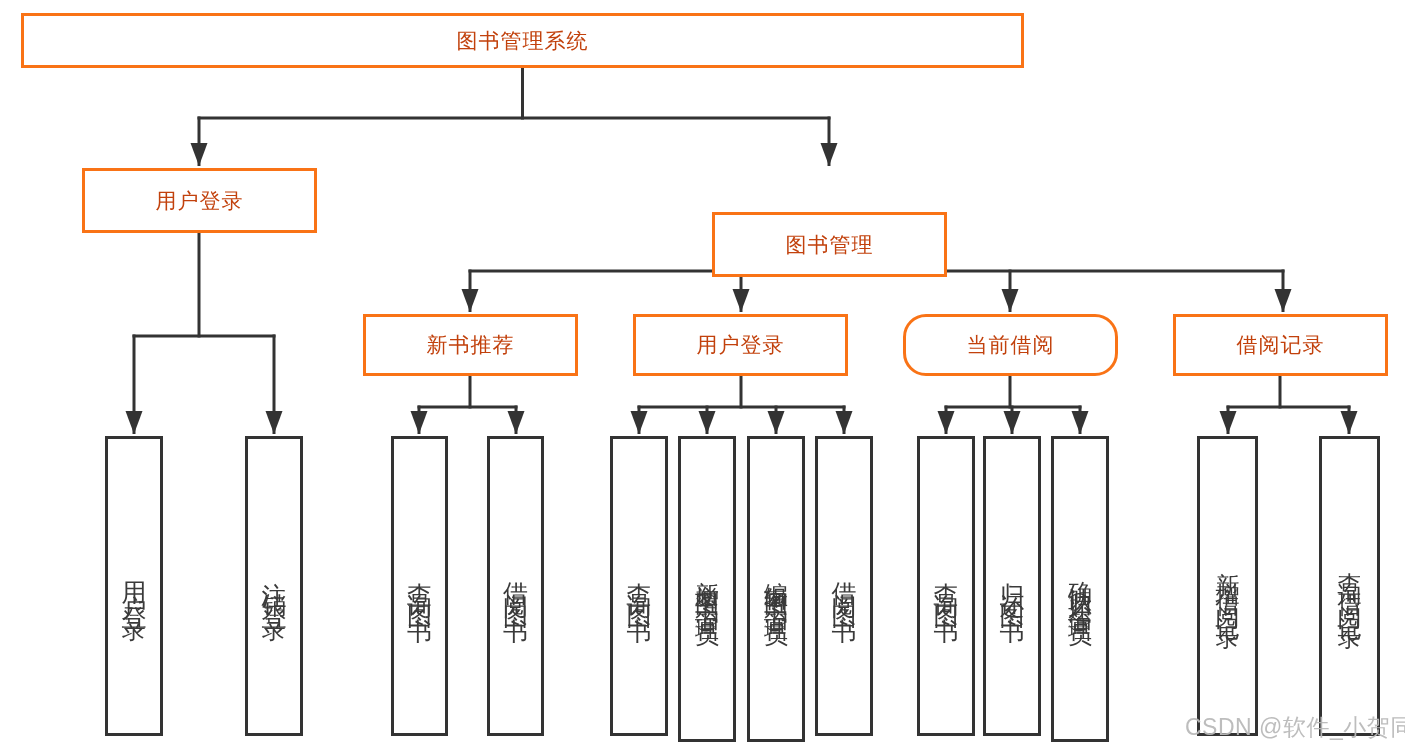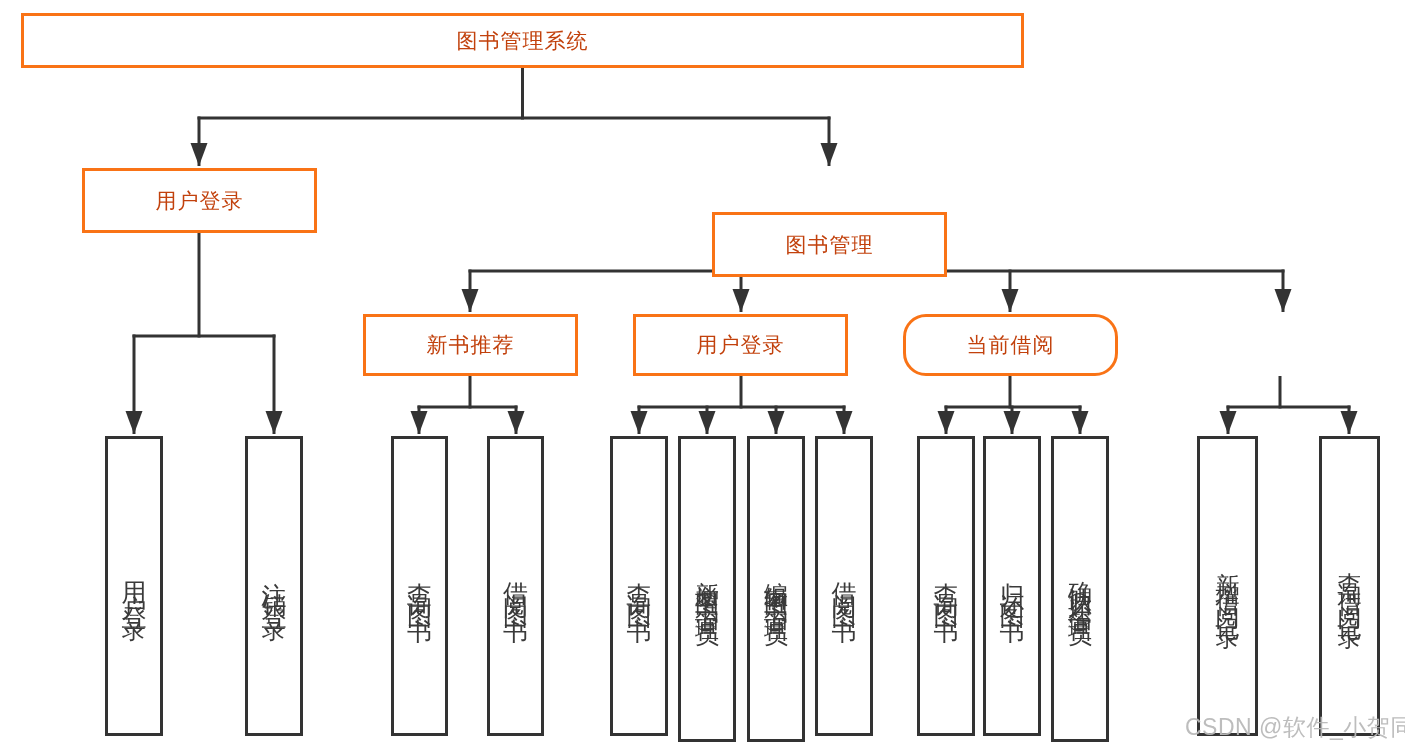--- a/index.html
+++ b/index.html
@@ -128,20 +128,23 @@
 
   <div class="box" style="left:363px; top:314px; width:215px; height:62px;">
     <span>新书推荐</span>
   </div>
   <div class="box" style="left:633px; top:314px; width:215px; height:62px;">
     <span>用户登录</span>
   </div>
   <div class="box" style="left:903px; top:314px; width:215px; height:62px;border-radius:23px;">
     <span>当前借阅</span>
   </div>
+  <div class="box" style="left:1173px; top:314px; width:215px; height:62px;">
+    <span>借阅记录</span>
+  </div>
 
   <div class="vbox" style="left:105px; top:436px; width:58px; height:300px;">
     <span class="vtext">用户登录</span>
   </div>
   <div class="vbox" style="left:245px; top:436px; width:58px; height:300px;">
     <span class="vtext">注销登录</span>
   </div>
 
   <div class="vbox" style="left:391px; top:436px; width:57px; height:300px;">
     <span class="vtext">查询图书</span>

